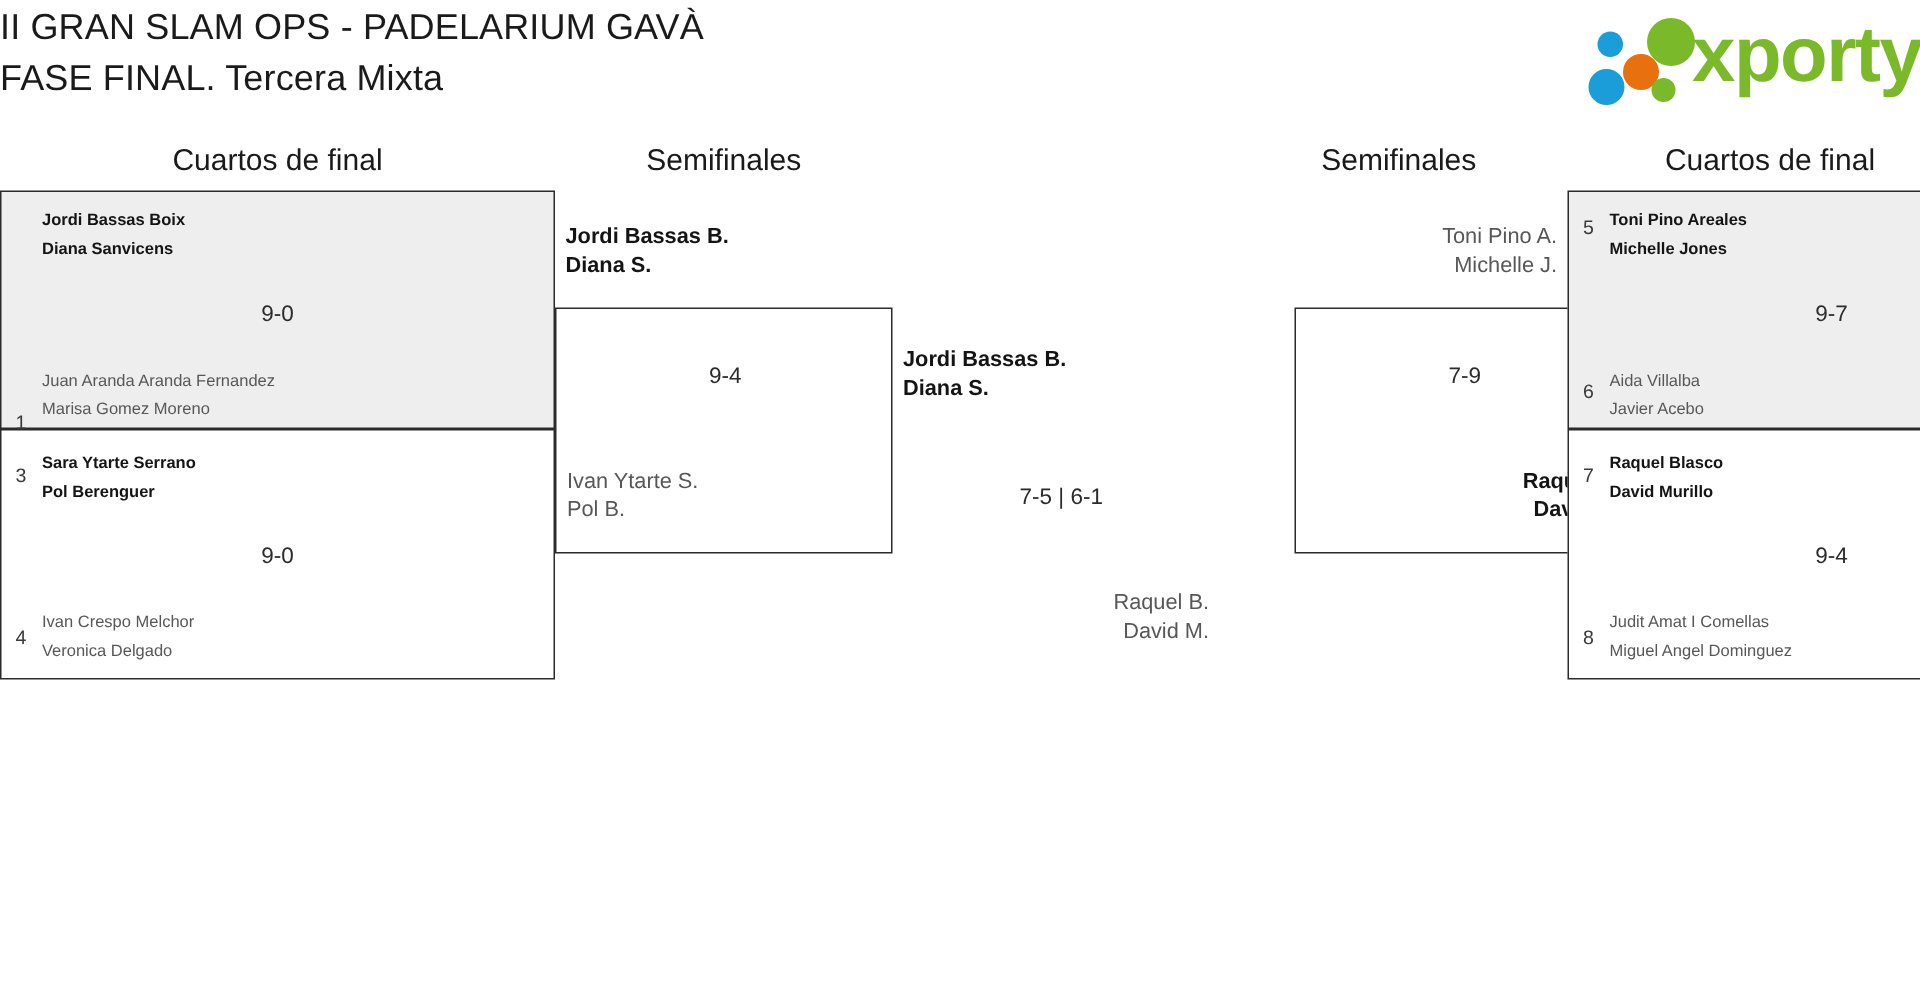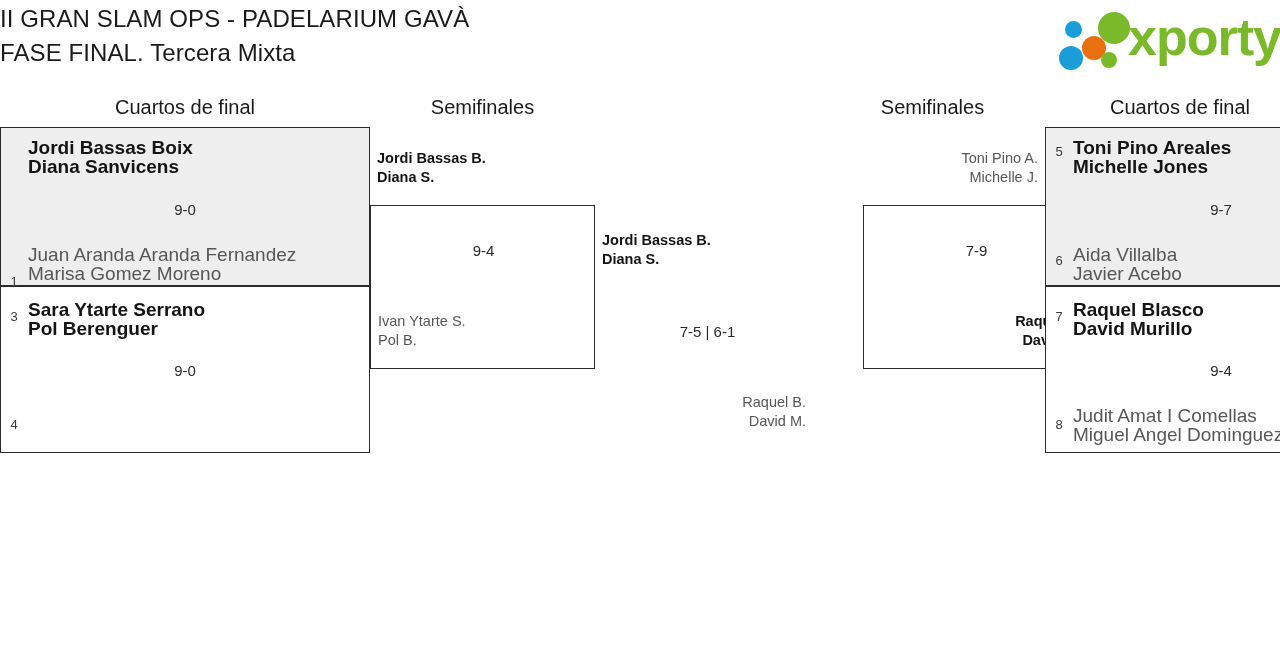--- a/index.html
+++ b/index.html
@@ -50,21 +50,21 @@
   }
   .match.shaded { background: #eeeeee; }
 
   .seed {
     position: absolute;
     font-size: 13px; color: #3a3a3a;
     width: 18px; text-align: center;
   }
   .team {
     position: absolute;
-    font-size: 19px; line-height: 19px;
+    font-size: 11px; line-height: 19px;
     white-space: nowrap;
   }
   .team .ln { display: block; }
   .team.winner { font-weight: 700; color: #141414; }
   .team.loser  { font-weight: 400; color: #575757; }
   .score {
     position: absolute;
     font-size: 15px; color: #2b2b2b; white-space: nowrap;
   }
   .ralign { text-align: right; }
@@ -119,20 +119,24 @@
   </div>
 
   <div class="match" style="left:0px; top:286px; width:370px; height:167px;">
     <div class="seed" style="left:4px; top:22px;">3</div>
     <div class="team winner" style="left:27px; top:13px;">
       <span class="ln">Sara Ytarte Serrano</span>
       <span class="ln">Pol Berenguer</span>
     </div>
     <div class="score" style="left:27px; top:75px; width:314px; text-align:center;">9-0</div>
     <div class="seed" style="left:4px; top:130px;">4</div>
+    <div class="team loser" style="left:27px; top:119px;">
+      <span class="ln">Ivan Crespo Melchor</span>
+      <span class="ln">Veronica Delgado</span>
+    </div>
   </div>
 
   <div class="float-team winner" style="left:377px; top:149px;">
     <span class="ln">Jordi Bassas B.</span>
     <span class="ln">Diana S.</span>
   </div>
 
   <div class="match" style="left:370px; top:205px; width:225px; height:164px;">
     <div class="score" style="left:0px; top:36px; width:225px; text-align:center;">9-4</div>
     <div class="float-team loser" style="left:7px; top:106px;">

